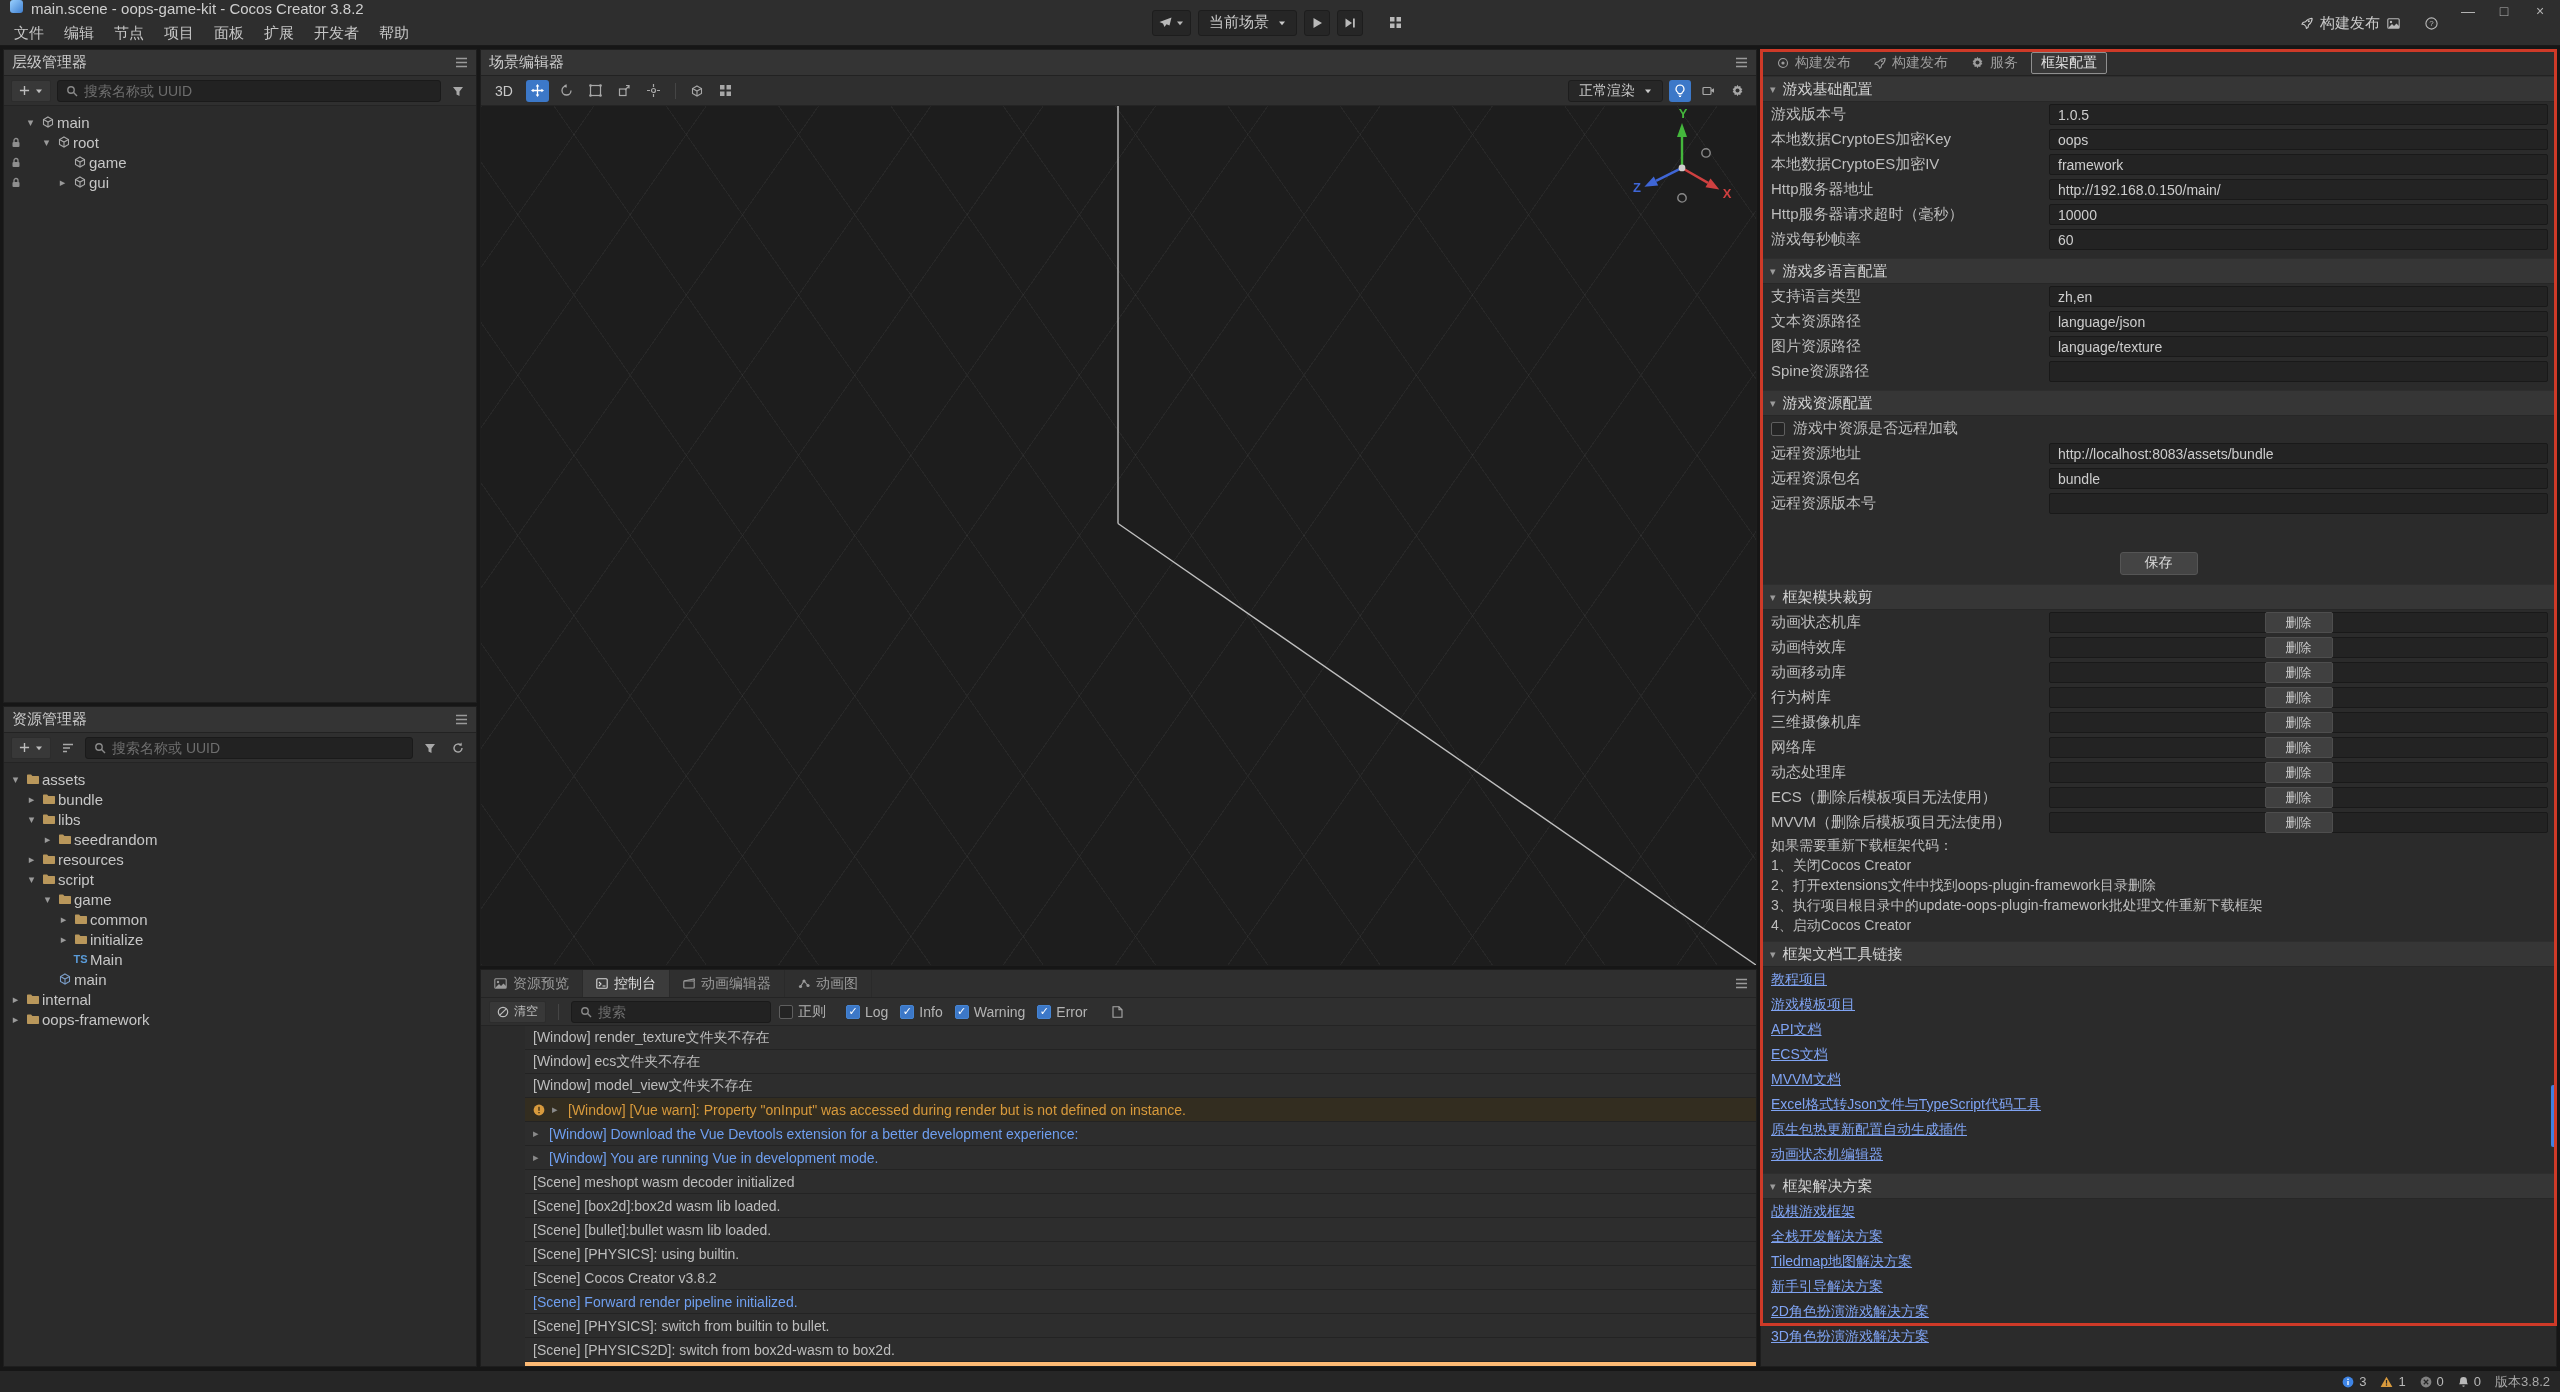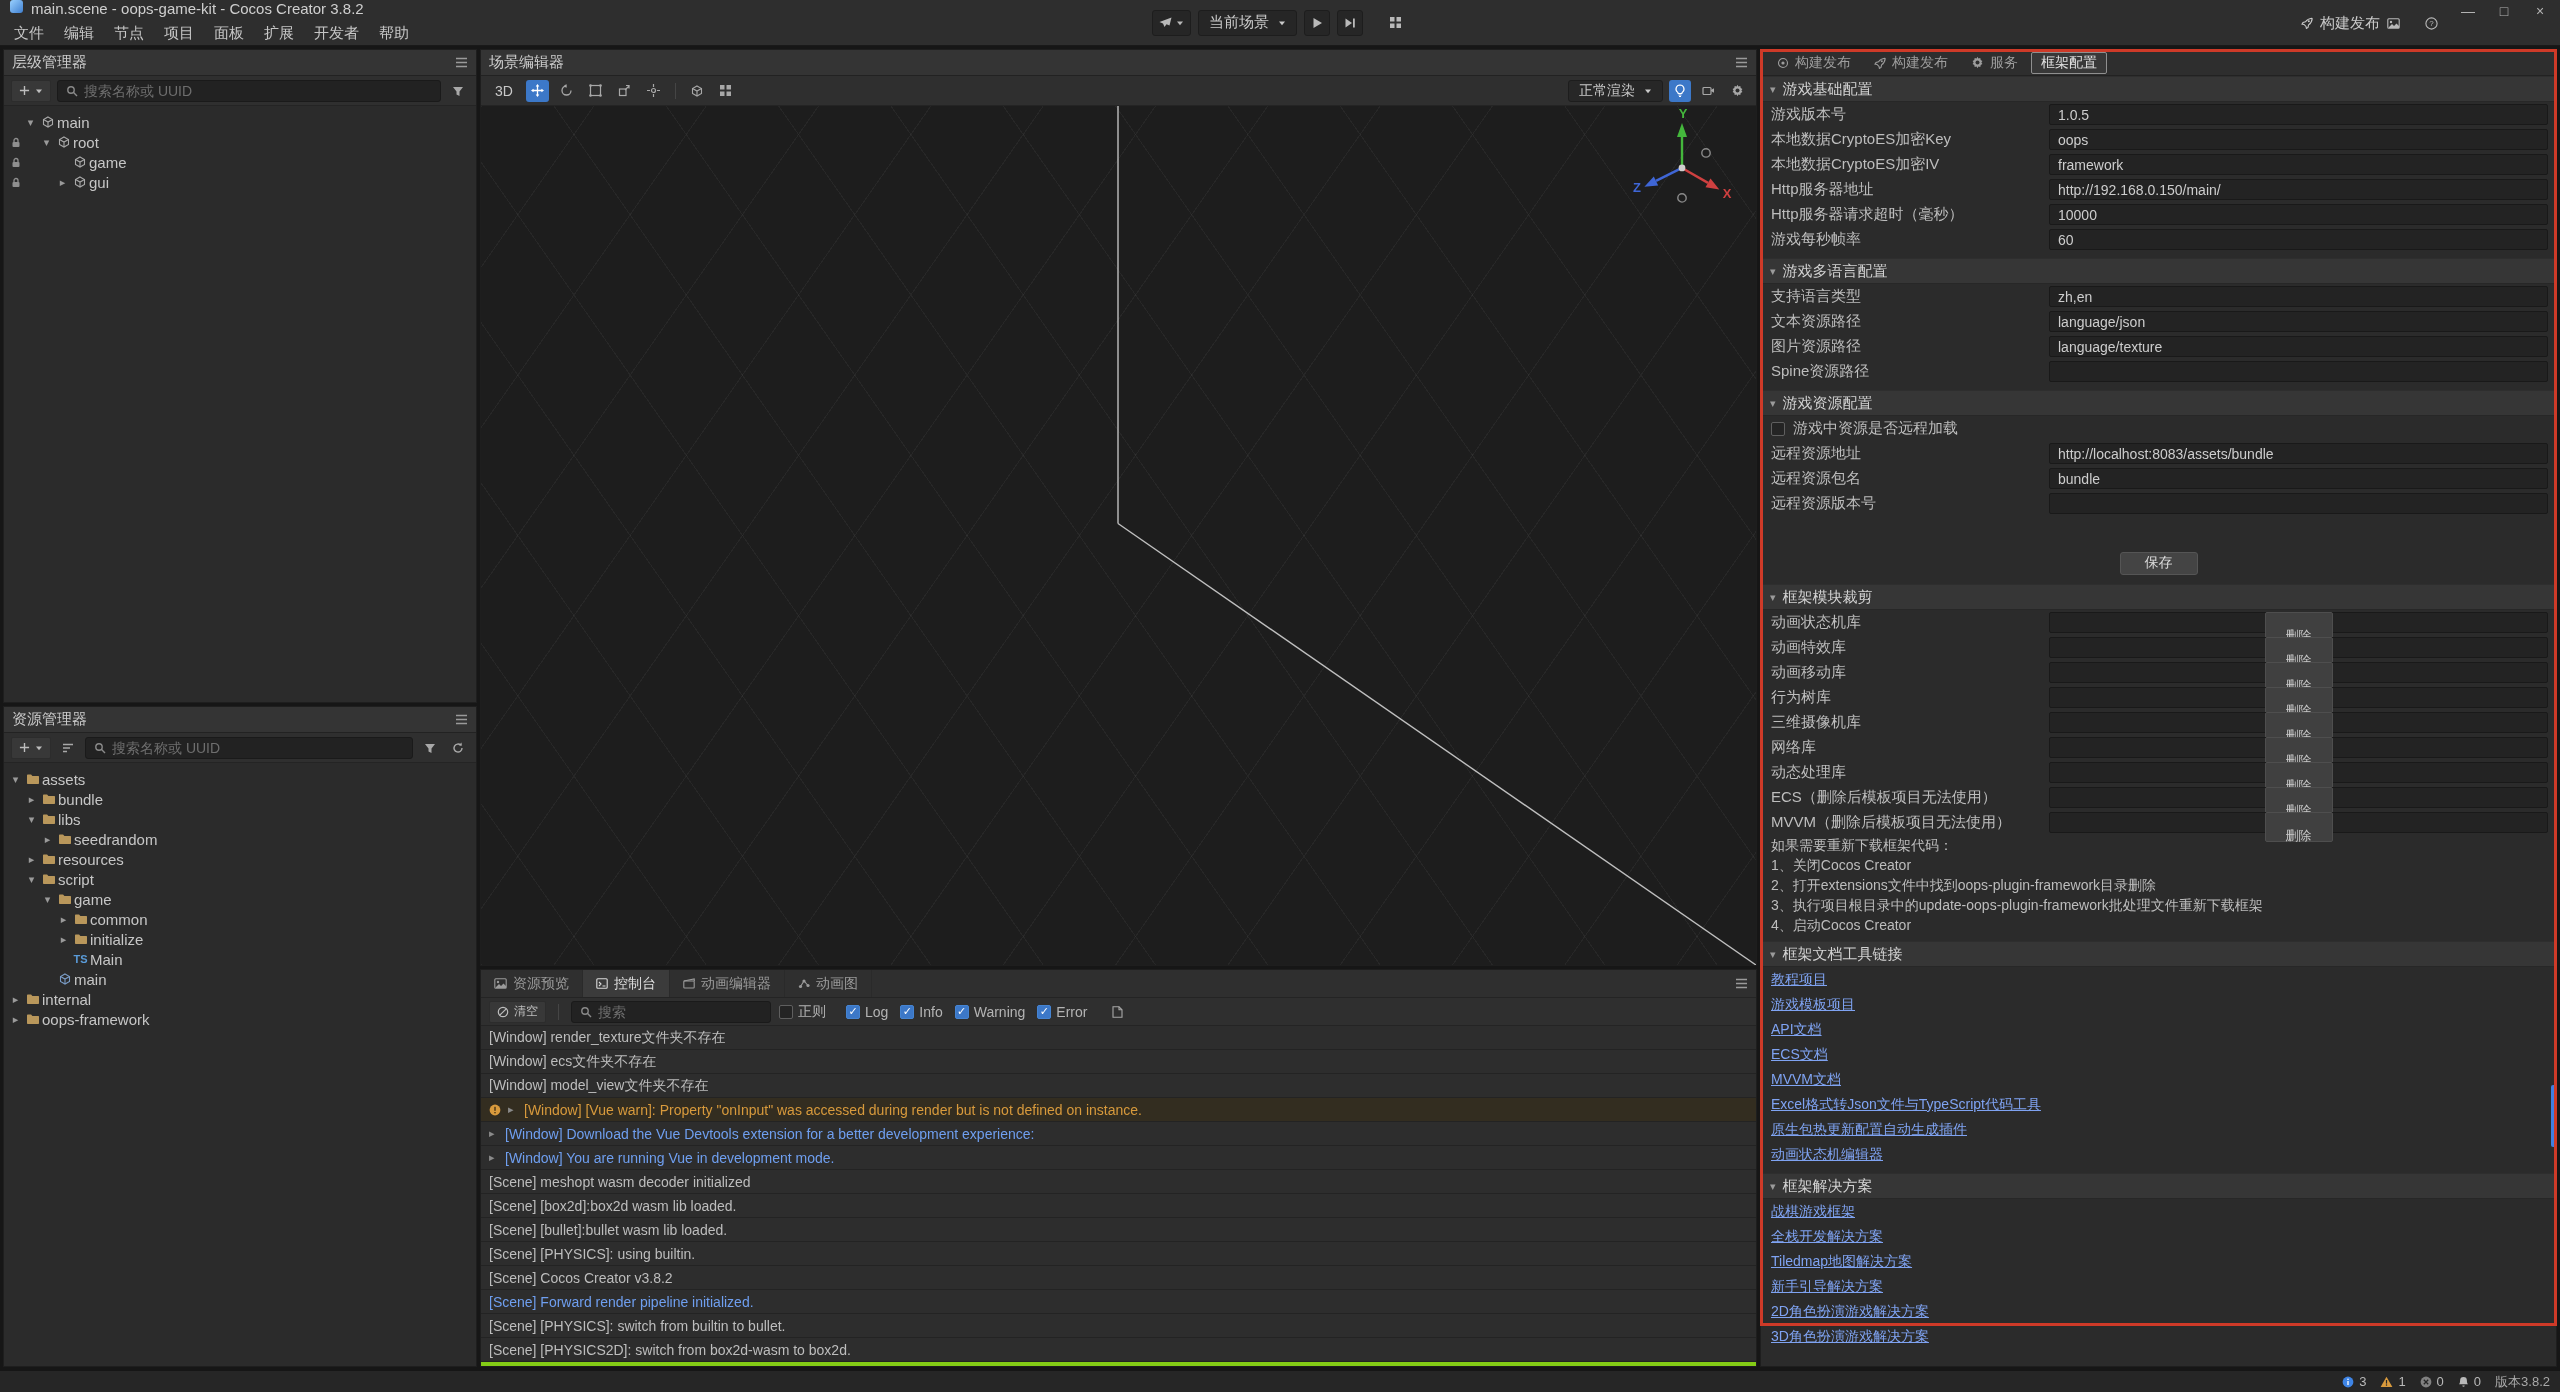--- a/index.html
+++ b/index.html
@@ -72,42 +72,42 @@
 
 .console-tabs{height:28px;flex:none;display:flex;align-items:center;background:#2f2f2f;border-bottom:1px solid #242424;padding-right:8px;}
 .ctab{height:100%;display:inline-flex;align-items:center;gap:6px;padding:0 13px;font-size:14px;color:#9b9b9b;border-right:1px solid #2a2a2a;}
 .ctab.active{background:#3b3b3b;color:#dcdcdc;}
 .console-toolbar{height:28px;flex:none;display:flex;align-items:center;gap:8px;padding:0 8px;background:#2f2f2f;border-bottom:1px solid #242424;}
 .filter{display:inline-flex;align-items:center;gap:5px;font-size:14px;color:#b4b4b4;margin-right:12px;}
 .filters{display:inline-flex;align-items:flex-end;}
 .cbox{width:14px;height:14px;border:1px solid #5f5f5f;background:#242424;border-radius:2px;display:inline-flex;align-items:center;justify-content:center;font-size:11px;color:#fff;flex:none;}
 .cbox.on{background:#3c78c8;border-color:#4584d2;}
 .cbox.on::after{content:"✓";}
-.logs{flex:1;overflow:hidden;background:#84cc16;}
+.logs{flex:1;overflow:hidden;background:#fdba74;margin-left:44px;}
 .log-row{height:24px;display:flex;align-items:center;padding:0 8px;background:#2d2d2d;border-bottom:1px solid #232323;font-size:14px;color:#bdbdbd;white-space:nowrap;}
 .log-row .lexp{width:16px;flex:none;color:#8a8a8a;font-size:11px;}
 .log-row .licon{width:19px;flex:none;display:inline-flex;}
 .log-row.warn{color:#d89a3c;background:#332d20;}
 .log-row.info{color:#6f9ff0;}
 .ltext{overflow:hidden;text-overflow:ellipsis;}
 
 
 .inspector-tabs{height:26px;flex:none;display:flex;align-items:center;gap:3px;background:#2e2e2e;border-bottom:1px solid #222;padding:0 6px;}
 .itab{display:inline-flex;align-items:center;gap:6px;height:22px;padding:0 9px;font-size:14px;color:#9d9d9d;border-radius:2px;border:1px solid transparent;white-space:nowrap;}
 .itab.active{border:1px solid #8f8f8f;color:#e0e0e0;background:#383838;}
 .inspector-body{flex:1;overflow:hidden;}
 .isec-header{height:26px;display:flex;align-items:center;gap:7px;padding:0 9px;background:#363636;border-top:1px solid #2e2e2e;border-bottom:1px solid #272727;margin-top:6px;}
 .isection:first-child .isec-header{margin-top:0;}
 .isec-caret{font-size:11px;color:#9a9a9a;}
 .isec-title{font-size:15px;color:#d2d2d2;white-space:nowrap;}
 .irow{height:25px;display:flex;align-items:center;padding:0 8px 0 10px;gap:8px;}
 .ilabel{width:270px;flex:none;font-size:15px;color:#bdbdbd;white-space:nowrap;overflow:hidden;}
 .ifield{flex:1;height:21px;background:#232323;border:1px solid #191919;border-radius:2px;color:#cdcdcd;font-size:14px;padding:0 8px;font-family:inherit;outline:none;min-width:0;}
 .mstrip{flex:1;height:21px;background:#232323;border:1px solid #191919;border-radius:2px;position:relative;}
-.del-btn{position:absolute;left:50%;top:-1px;transform:translateX(-50%);height:21px;padding:14px 20px;background:#404040;border:1px solid #4e4e4e;border-radius:2px;color:#c9c9c9;font-size:13px;font-family:inherit;}
+.del-btn{position:absolute;left:50%;top:-1px;transform:translateX(-50%);height:21px;padding:0 20px;background:#404040;border:1px solid #4e4e4e;border-radius:2px;color:#c9c9c9;font-size:13px;font-family:inherit;}
 .clabel{font-size:15px;color:#bdbdbd;white-space:nowrap;}
 .inote{height:20px;line-height:20px;padding-left:10px;font-size:14px;color:#bdbdbd;white-space:nowrap;overflow:hidden;}
 .ilink-row{height:25px;display:flex;align-items:center;pad
 ding-left:10px;padding-left:10px;}
 .ilink{font-size:14px;color:#7fa3f2;text-decoration:underline;cursor:pointer;white-space:nowrap;}
 .ibtn-row{height:30px;display:flex;align-items:center;justify-content:center;margin-top:32px;}
 .save-btn{height:23px;padding:0 24px;background:#444;border:1px solid #555;border-radius:3px;color:#ddd;font-size:14px;font-family:inherit;}
 .iscrollbar{position:absolute;right:0;top:1035px;width:5px;height:62px;background:#3e7fe0;border-radius:2px;z-index:5;}
 .annotation{position:absolute;left:0;top:0;right:0;height:1277px;border:3px solid #ce3a28;pointer-events:none;z-index:40;}
 

